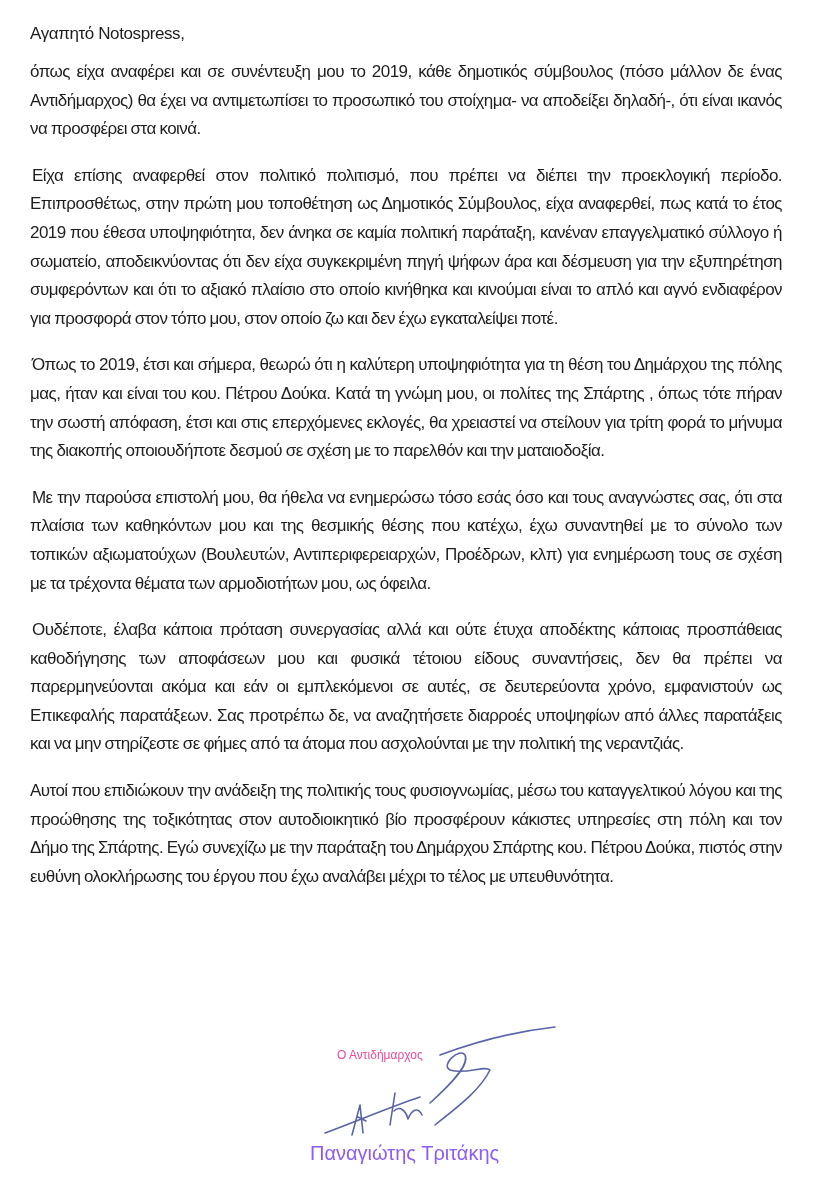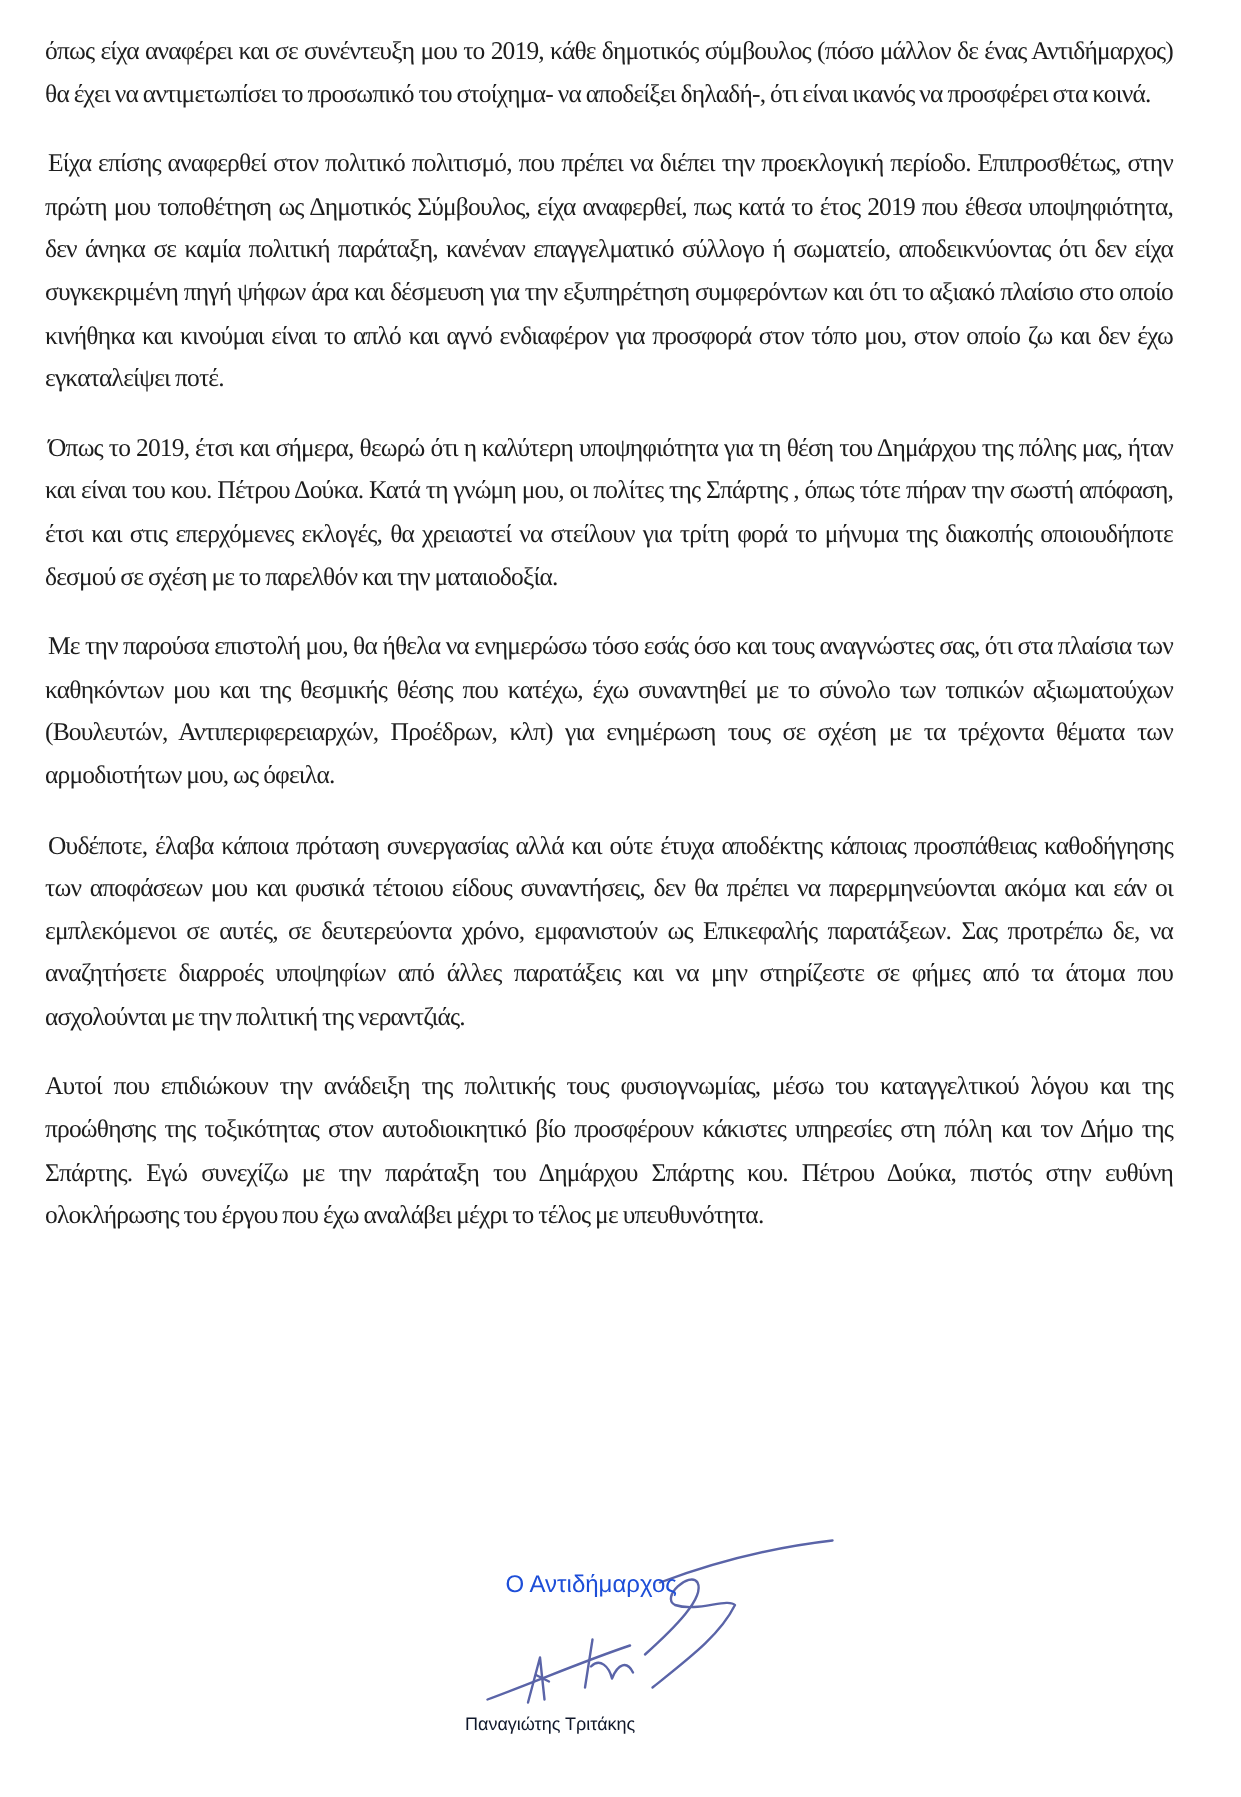--- a/index.html
+++ b/index.html
@@ -27,49 +27,49 @@
       margin: 0 0 10px 0;
       letter-spacing: -0.4px;
     }
     .para {
       font-size: 17px;
       line-height: 28.6px;
       text-align: justify;
       margin: 0 0 18px 0;
       letter-spacing: -0.55px;
       word-spacing: -0.5px;
-      font-family: Liberation Serif, serif;
     }
     .para.indent { text-indent: 2px; margin-top: 12px; }
     .sign-title {
       position: absolute;
       left: 337px;
       top: 1048px;
-      font-size: 16px;
-      color: #1d4ed8;
+      font-size: 12px;
+      color: #ec4899;
     }
     .sign-name {
       position: absolute;
       left: 310px;
       top: 1142px;
-      font-size: 12px;
-      color: #0f172a;
+      font-size: 20px;
+      color: #8b5cf6;
     }
     .signature {
       position: absolute;
       left: 320px;
       top: 1025px;
       width: 240px;
       height: 120px;
     }
   </style>
 </head>
 <body>
 
 <div class="letter">
+  <p class="greeting">Αγαπητό Notospress,</p>
   <p class="para">όπως είχα αναφέρει και σε συνέντευξη μου το 2019, κάθε δημοτικός σύμβουλος (πόσο μάλλον δε ένας Αντιδήμαρχος) θα έχει να αντιμετωπίσει το προσωπικό του στοίχημα- να αποδείξει δηλαδή-, ότι είναι ικανός να προσφέρει στα κοινά.</p>
   <p class="para indent">Είχα επίσης αναφερθεί στον πολιτικό πολιτισμό, που πρέπει να διέπει την προεκλογική περίοδο. Επιπροσθέτως, στην πρώτη μου τοποθέτηση ως Δημοτικός Σύμβουλος, είχα αναφερθεί, πως κατά το έτος 2019 που έθεσα υποψηφιότητα, δεν άνηκα σε καμία πολιτική παράταξη, κανέναν επαγγελματικό σύλλογο ή σωματείο, αποδεικνύοντας ότι δεν είχα συγκεκριμένη πηγή ψήφων άρα και δέσμευση για την εξυπηρέτηση συμφερόντων και ότι το αξιακό πλαίσιο στο οποίο κινήθηκα και κινούμαι είναι το απλό και αγνό ενδιαφέρον για προσφορά στον τόπο μου, στον οποίο ζω και δεν έχω εγκαταλείψει  ποτέ.</p>
   <p class="para indent">Όπως το 2019, έτσι και σήμερα, θεωρώ ότι η καλύτερη υποψηφιότητα για τη θέση του Δημάρχου της πόλης μας, ήταν και είναι του κου. Πέτρου Δούκα. Κατά τη γνώμη μου, οι πολίτες της Σπάρτης , όπως τότε πήραν την σωστή απόφαση, έτσι και στις επερχόμενες εκλογές,  θα χρειαστεί να στείλουν για τρίτη φορά το μήνυμα της διακοπής οποιουδήποτε δεσμού σε σχέση με το παρελθόν και την ματαιοδοξία.</p>
   <p class="para indent">Με την παρούσα επιστολή μου, θα ήθελα να ενημερώσω τόσο εσάς όσο και τους αναγνώστες σας, ότι στα πλαίσια των καθηκόντων μου και της θεσμικής θέσης που κατέχω, έχω συναντηθεί με το σύνολο των τοπικών αξιωματούχων (Βουλευτών, Αντιπεριφερειαρχών, Προέδρων,  κλπ) για ενημέρωση τους σε σχέση με τα τρέχοντα θέματα των αρμοδιοτήτων μου, ως όφειλα.</p>
   <p class="para indent">Ουδέποτε, έλαβα κάποια πρόταση συνεργασίας αλλά και ούτε έτυχα αποδέκτης κάποιας προσπάθειας καθοδήγησης των αποφάσεων μου και φυσικά τέτοιου είδους συναντήσεις, δεν θα πρέπει να παρερμηνεύονται ακόμα και εάν οι εμπλεκόμενοι σε αυτές, σε δευτερεύοντα χρόνο, εμφανιστούν ως Επικεφαλής παρατάξεων. Σας προτρέπω δε, να αναζητήσετε διαρροές υποψηφίων από άλλες παρατάξεις  και να μην στηρίζεστε σε φήμες από τα άτομα που ασχολούνται με  την  πολιτική της νεραντζιάς.</p>
   <p class="para">Αυτοί που επιδιώκουν την ανάδειξη της πολιτικής τους φυσιογνωμίας, μέσω του καταγγελτικού λόγου και της προώθησης της τοξικότητας στον αυτοδιοικητικό βίο προσφέρουν κάκιστες υπηρεσίες στη πόλη και τον Δήμο της Σπάρτης. Εγώ  συνεχίζω με την παράταξη του Δημάρχου Σπάρτης κου. Πέτρου Δούκα, πιστός στην ευθύνη ολοκλήρωσης του έργου που έχω αναλάβει μέχρι το τέλος με υπευθυνότητα.</p>
 </div>
 
 <svg class="signature" viewBox="0 0 240 120">
   <g fill="none" stroke-linecap="round" stroke-linejoin="round" stroke-width="1.6">

